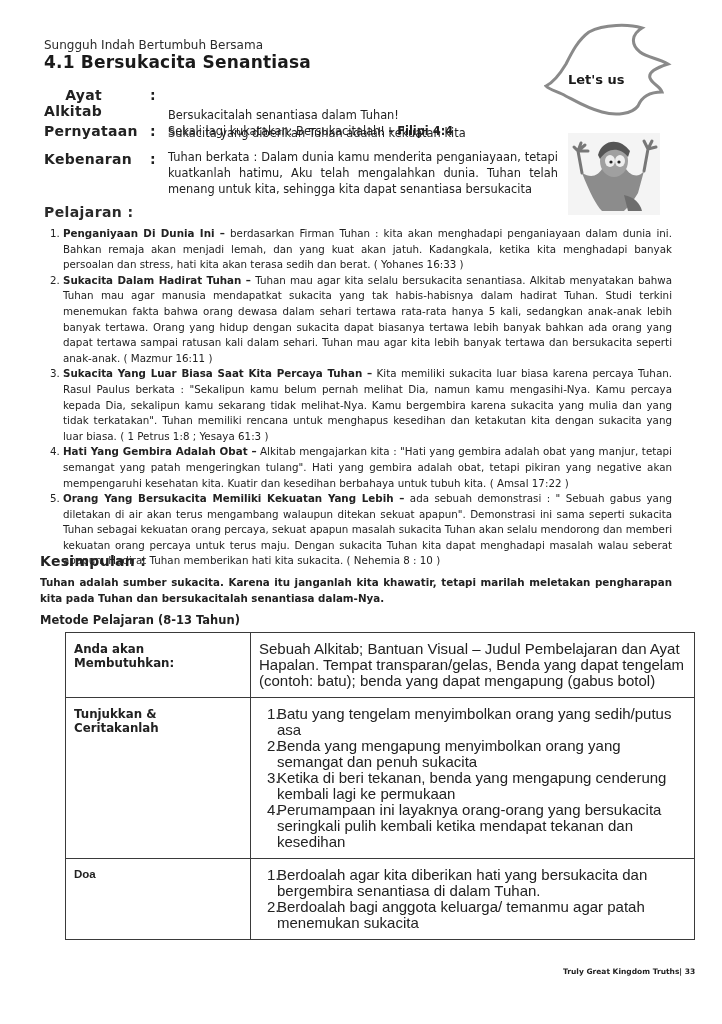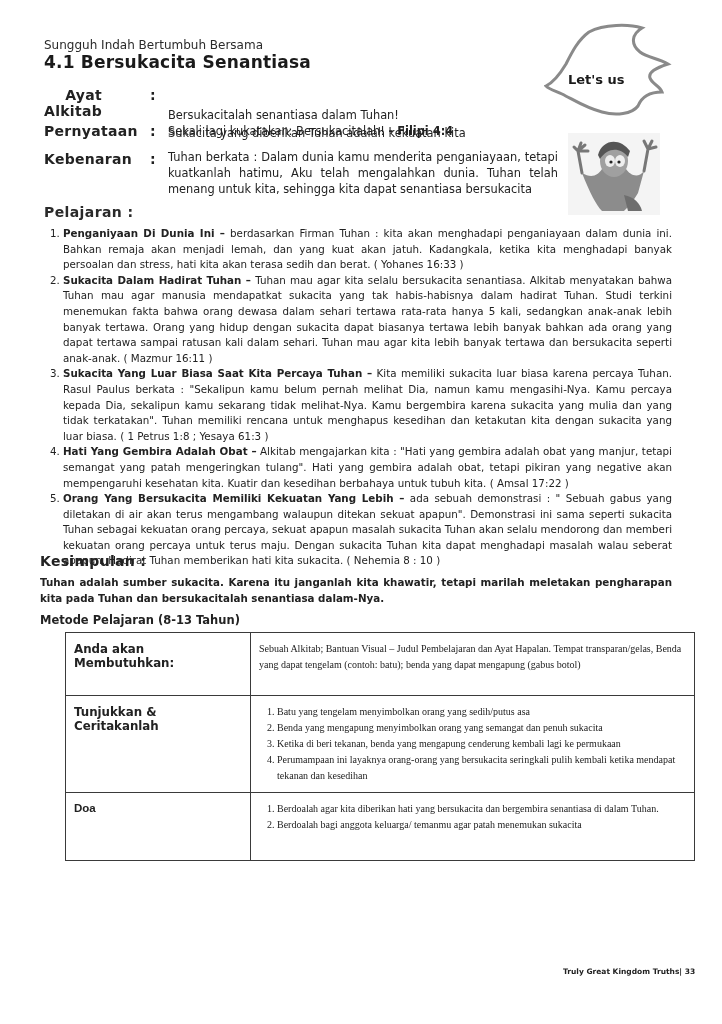--- a/index.html
+++ b/index.html
@@ -28,21 +28,21 @@
   .lesson .txt { flex: 1; }
   .lesson .txt b { font-weight: bold; }
 
   .kesimpulan-h { position: absolute; left: 40px; top: 553px; font-size: 14px; font-weight: bold; color: #222; letter-spacing: 0.3px; }
   .kesimpulan-t { position: absolute; left: 40px; top: 575px; width: 632px; font-size: 10.3px; line-height: 15.6px; text-align: justify; color: #222; font-weight: bold; }
   .metode-h { position: absolute; left: 40px; top: 613px; font-size: 11.5px; font-weight: bold; color: #222; }
 
   table.method { position: absolute; left: 41px; top: 632px; width: 630px; border-collapse: collapse; margin-left: 24px; }
   table.method td { border: 1.5px solid #3a3a3a; vertical-align: top; }
   td.mlabel { width: 185px; padding: 9px 8px; font-size: 11.8px; font-weight: bold; color: #222; }
-  td.mval { padding: 8px 8px; font-family: Liberation Serif, serif; font-size: 10px; line-height: 16px; color: #222; }
+  td.mval { padding: 8px 8px; font-family: Liberation Sans, sans-serif; font-size: 15px; line-height: 16px; color: #222; }
   td.mval.boldv { font-weight: bold; }
   td.mval ol { list-style: none; padding-left: 8px; }
   td.mval ol li { display: flex; }
   td.mval ol li .n { width: 10px; flex-shrink: 0; }
   .r1 td { height: 63px; }
   .r2 td { height: 47px; }
   .r3 td { height: 97px; }
   .r4 td { height: 68px; }
 
   .footer { position: absolute; left: 563px; top: 967px; font-size: 7.5px; font-weight: bold; color: #222; }

